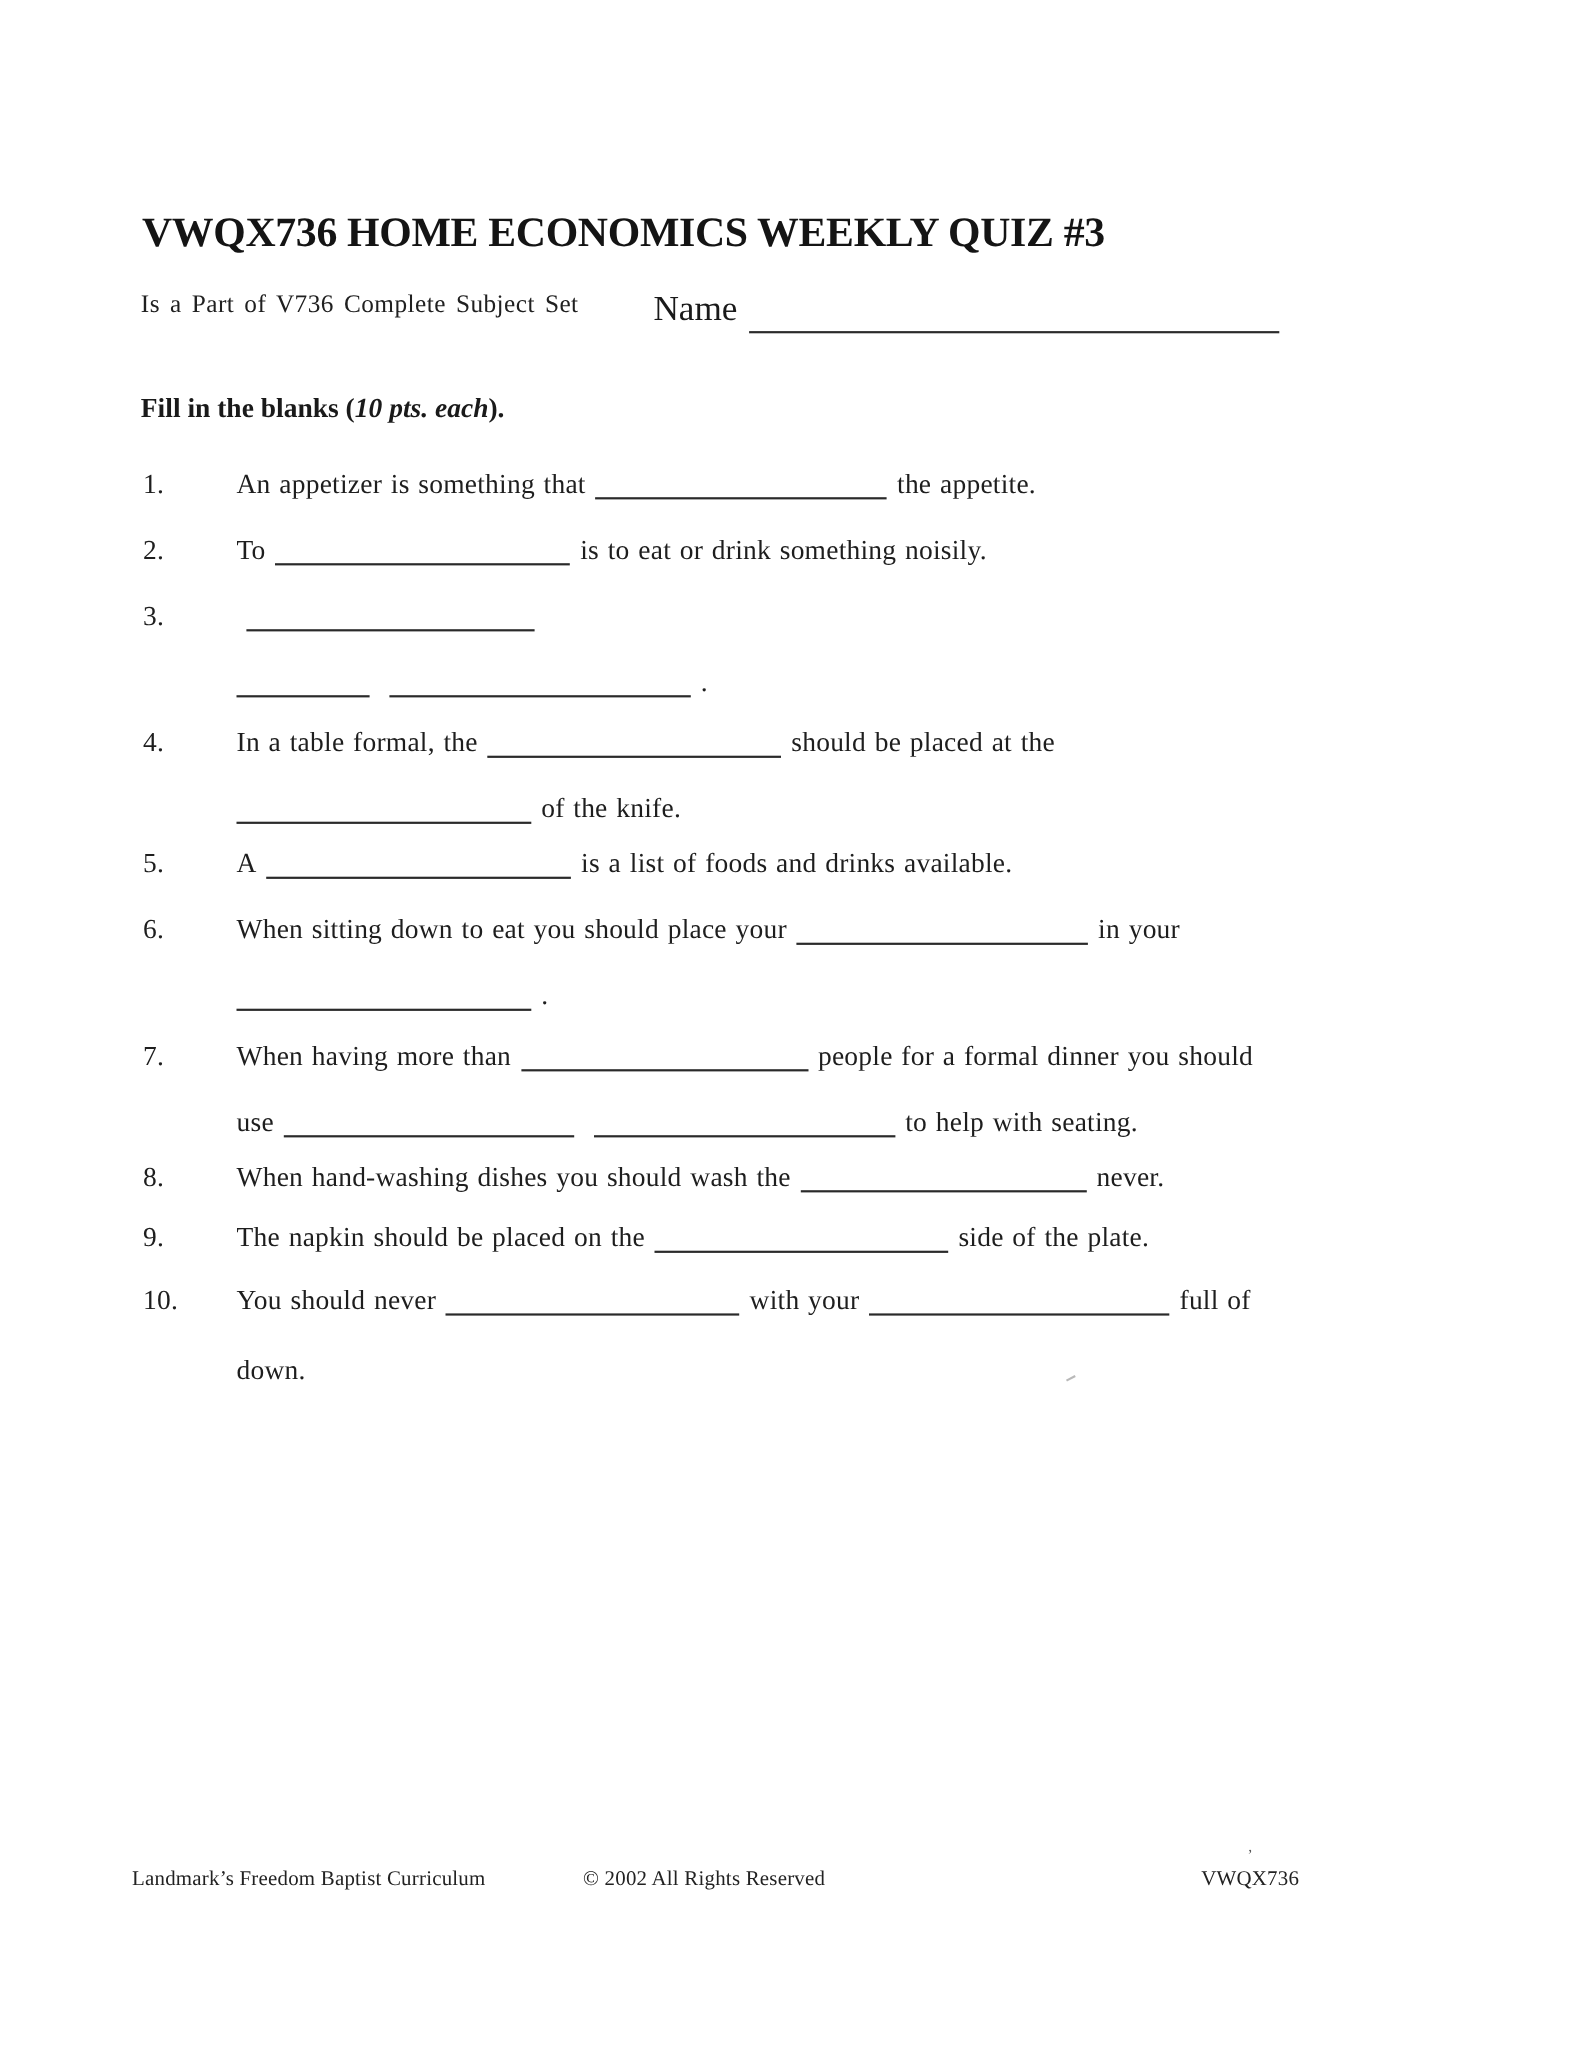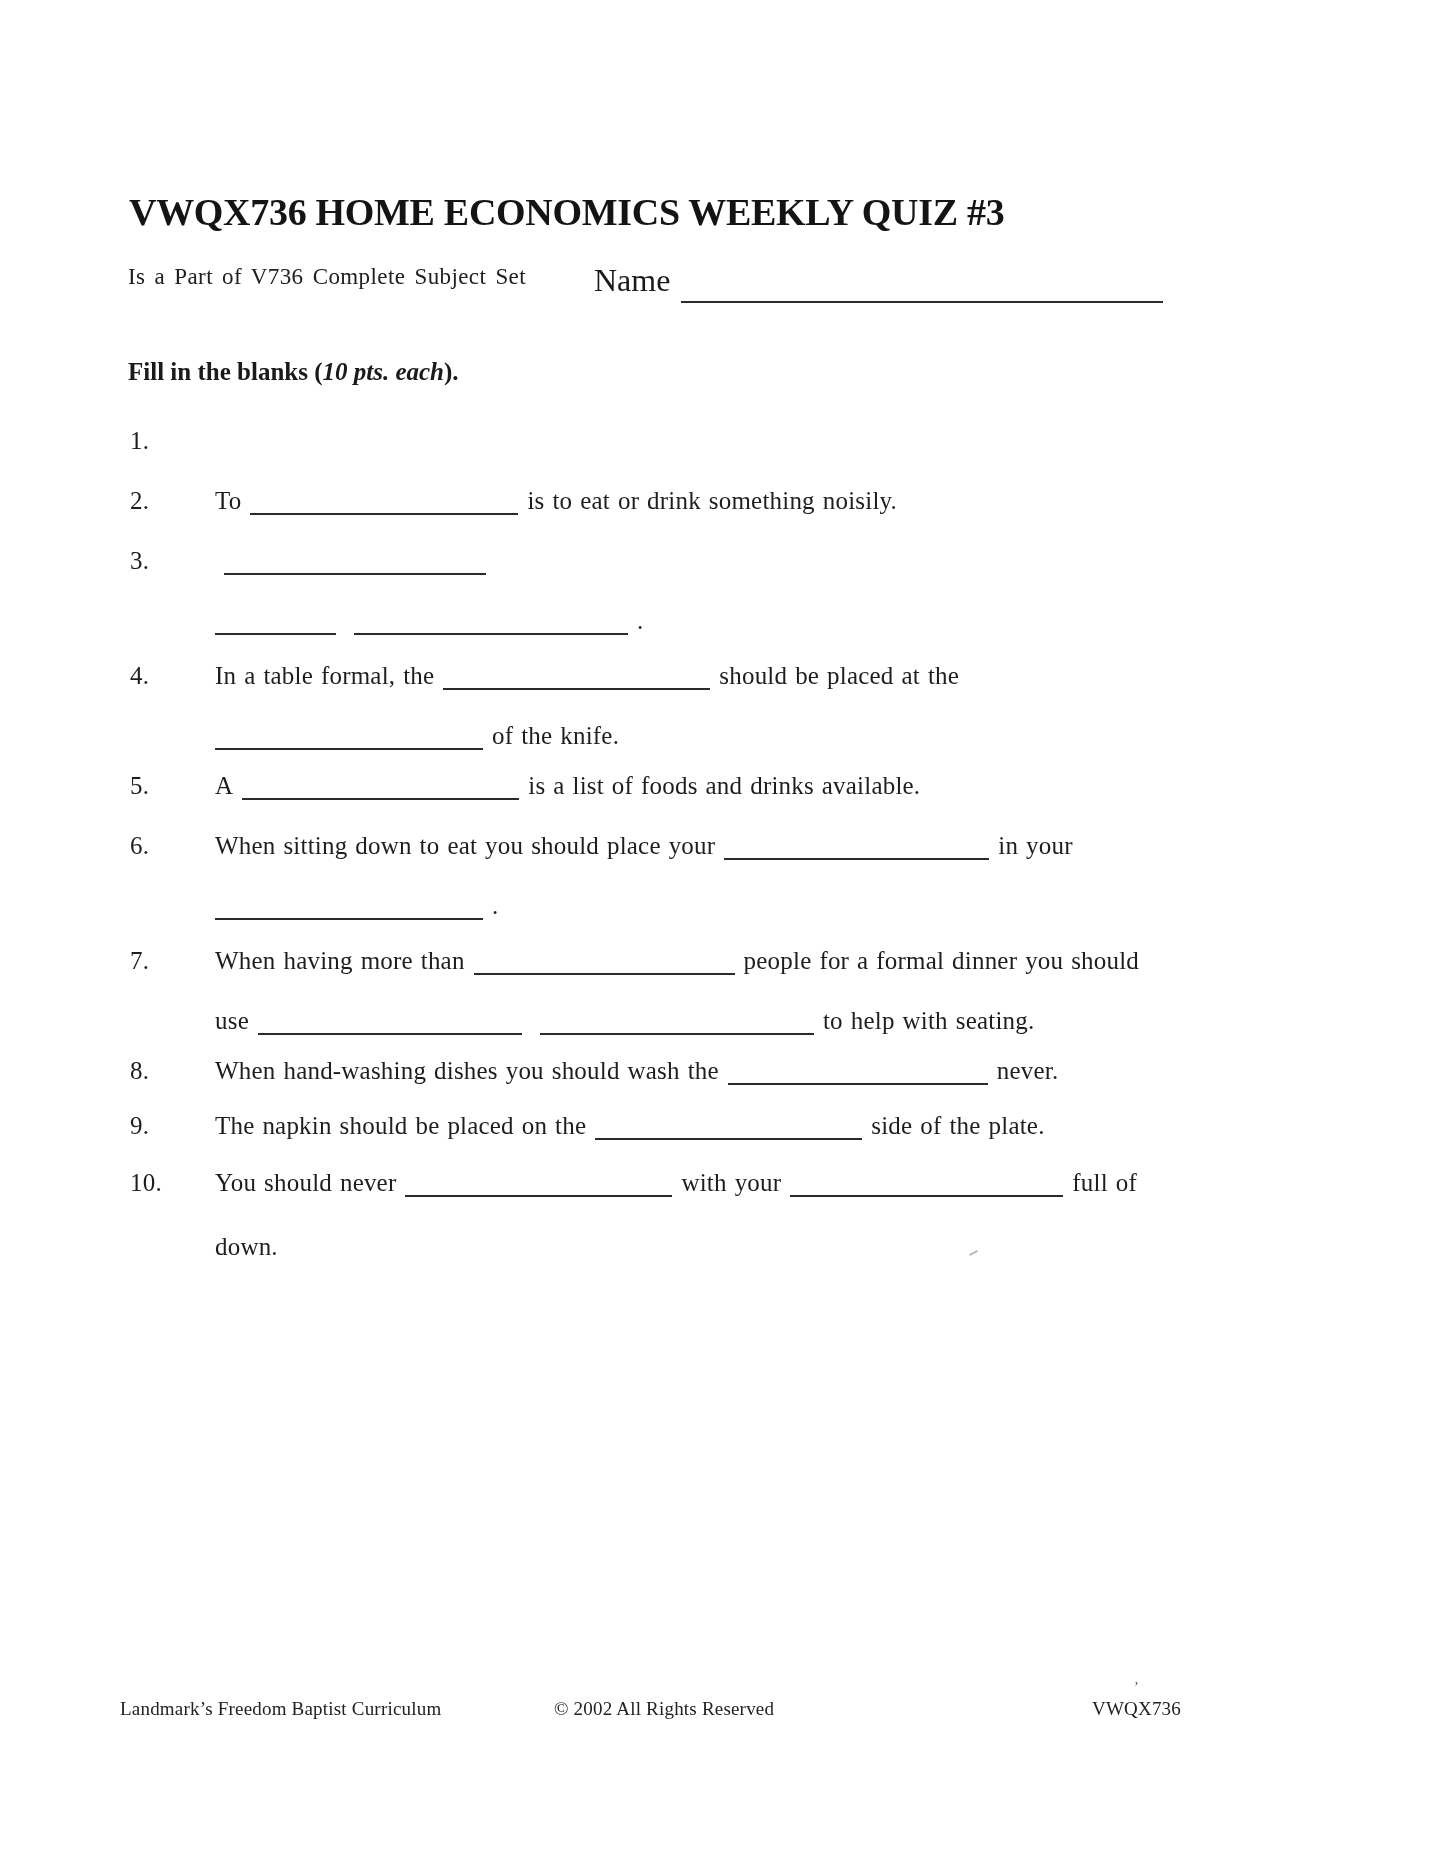--- a/index.html
+++ b/index.html
@@ -95,21 +95,21 @@
   .blank.first { margin-left: 0; }
 
   .footer {
     top: 1698px;
     font-size: 19px;
     letter-spacing: 0.2px;
     color: #222222;
     white-space: nowrap;
   }
   .footer-left   { left: 120px; }
-  .footer-center { left: 554px; }
+  .footer-center { left: 530px; }
   .footer-right  { left: 1092px; }
 
   .speck-1 {
     left: 1134px;
     top: 1680px;
     font-size: 14px;
     color: #555;
   }
   .speck-2 {
     left: 969px;
@@ -130,20 +130,21 @@
   <div class="abs subtitle">Is a Part of V736 Complete Subject Set</div>
 
   <div class="abs name-label">Name</div>
   <div class="abs name-line"></div>
 
   <div class="abs instructions"><span>Fill in the blanks (</span><em>10 pts. each</em><span>).</span></div>
 
   <div id="questions">
       <div class="abs qline" style="top: 426px;">
         <span class="qnum">1.</span>
+        <span class="qcontent"><span>An appetizer is something that</span><span class="blank" style="width: 265px;"></span><span>the appetite.</span></span>
       </div>
       <div class="abs qline" style="top: 486px;">
         <span class="qnum">2.</span>
         <span class="qcontent"><span>To</span><span class="blank" style="width: 268px;"></span><span>is to eat or drink something noisily.</span></span>
       </div>
       <div class="abs qline" style="top: 546px;">
         <span class="qnum">3.</span>
         <span class="qcontent"><span class="blank" style="width: 262px;"></span></span>
       </div>
       <div class="abs qline" style="top: 606px;">

